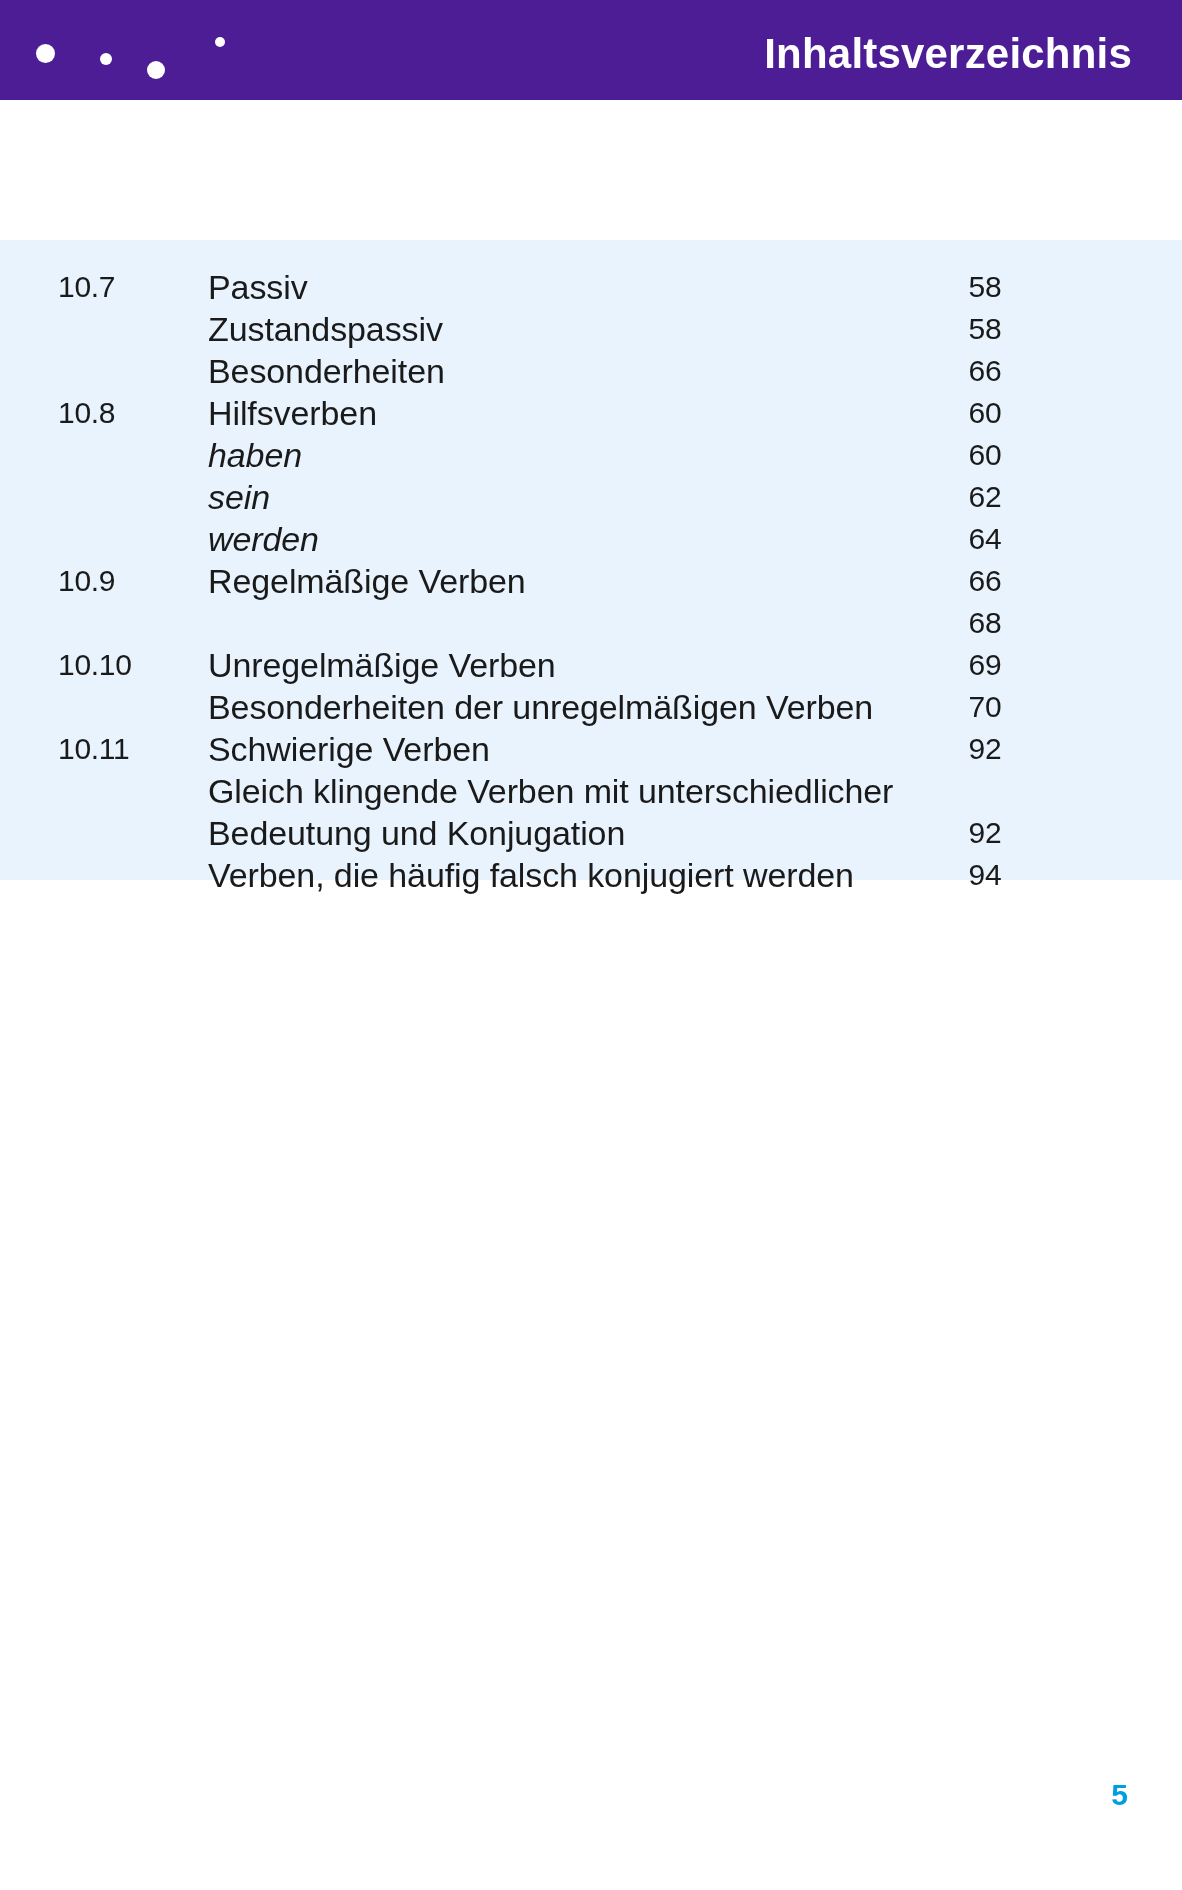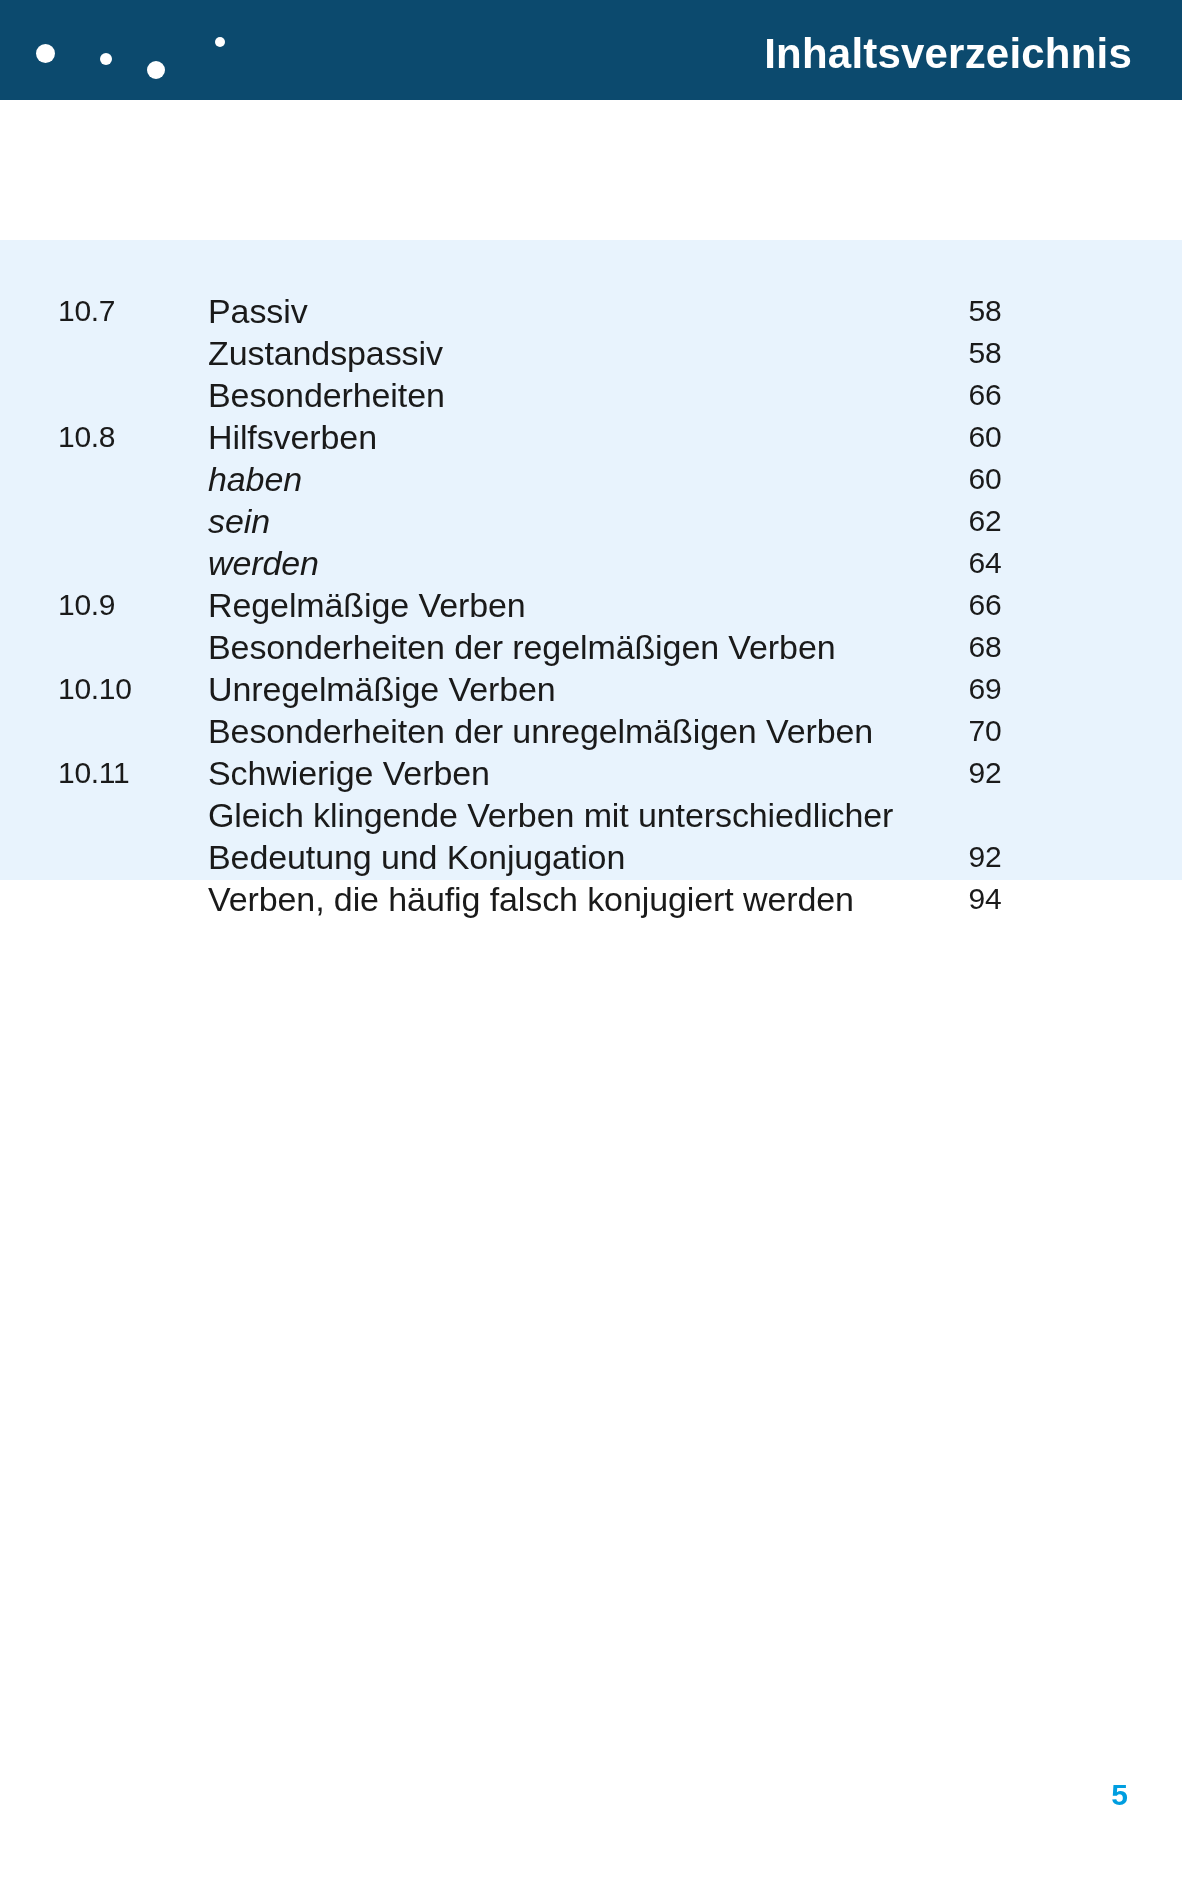--- a/index.html
+++ b/index.html
@@ -15,21 +15,21 @@
     overflow: hidden;
   }
 
   
   .header-band {
     position: absolute;
     top: 0;
     left: 0;
     width: 1182px;
     height: 100px;
-    background: #0c4a6e;
+    background: #4c1d95;
   }
   .header-title {
     position: absolute;
     right: 50px;
     top: 30px;
     color: #ffffff;
     font-size: 42px;
     font-weight: 600;
     letter-spacing: 0.2px;
     line-height: 48px;
@@ -57,23 +57,23 @@
     position: absolute;
     left: 0;
     top: 240px;
     width: 1182px;
     height: 640px;
     background: #e8f3fd;
   }
   .toc-list {
     position: absolute;
     left: 0;
-    top: 16px;
+    top: 0;
     width: 100%;
-    padding-top: 34px;
+    padding-top: 26px;
     box-sizing: border-box;
   }
   .toc-row {
     position: relative;
     height: 42px;
     line-height: 42px;
     color: #1a1a1a;
   }
   .toc-num {
     position: absolute;
@@ -162,21 +162,20 @@
         <span class="toc-label italic">werden</span>
         <span class="toc-page">64</span>
       </div>
       <div class="toc-row">
         <span class="toc-num">10.9</span>
         <span class="toc-label">Regelmäßige Verben</span>
         <span class="toc-page">66</span>
       </div>
       <div class="toc-row">
         <span class="toc-num"></span>
-        <span class="toc-label">Besonderheiten der regelmäßigen Verben</span>
         <span class="toc-page">68</span>
       </div>
       <div class="toc-row">
         <span class="toc-num">10.10</span>
         <span class="toc-label">Unregelmäßige Verben</span>
         <span class="toc-page">69</span>
       </div>
       <div class="toc-row">
         <span class="toc-num"></span>
         <span class="toc-label">Besonderheiten der unregelmäßigen Verben</span>

